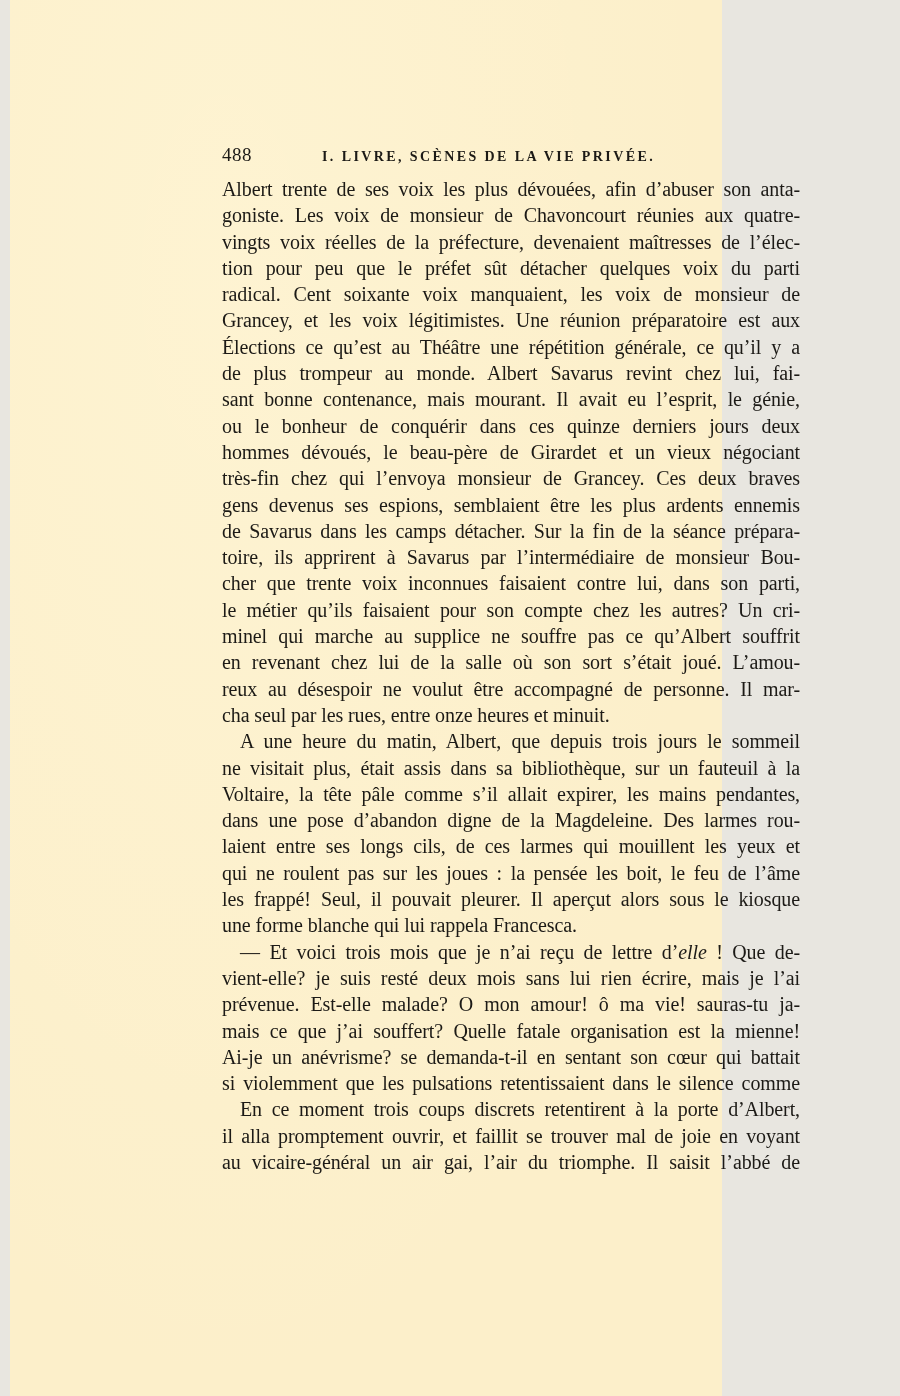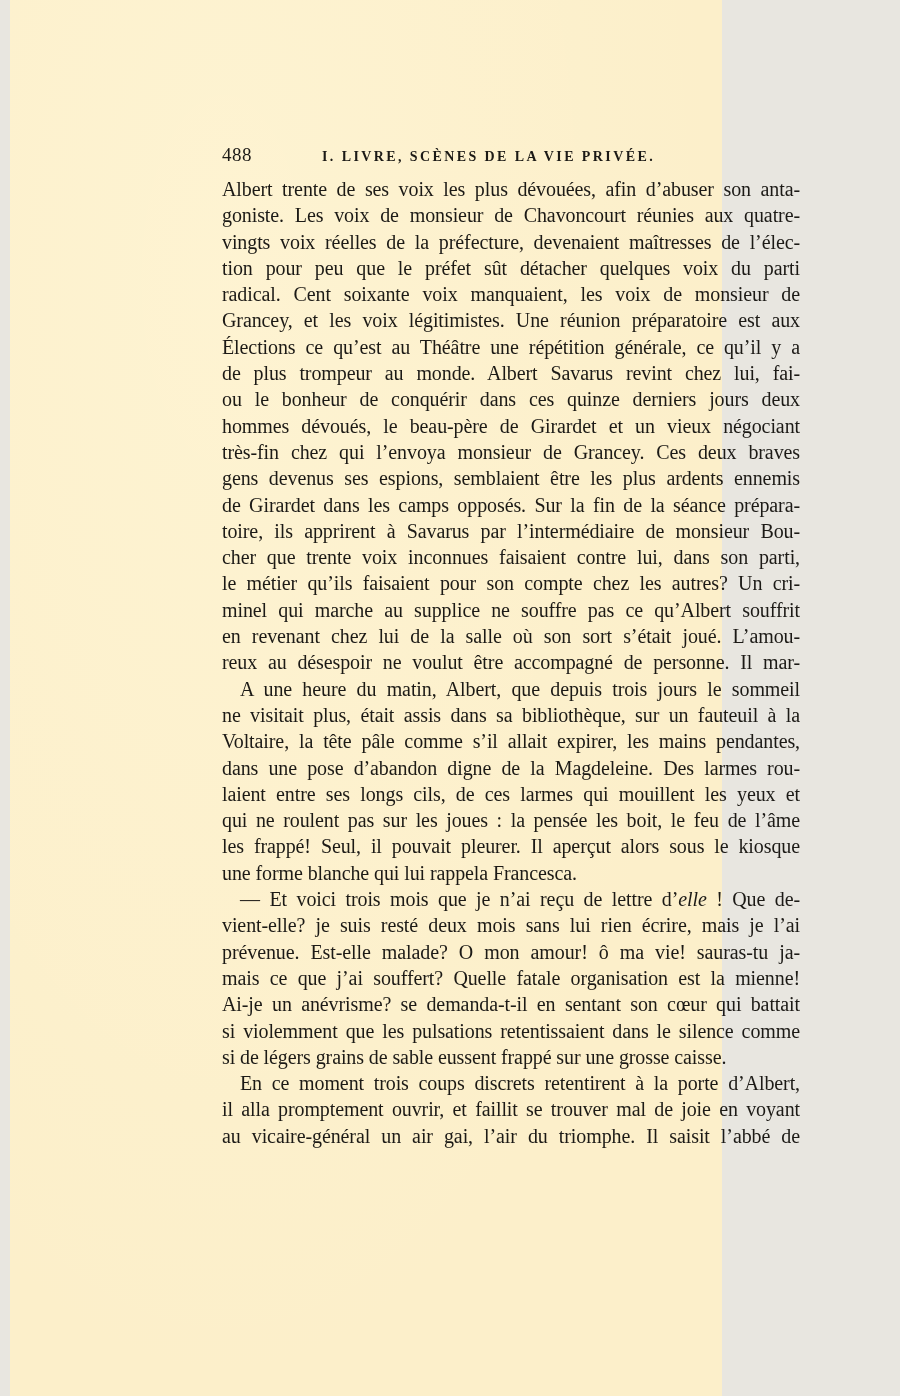--- a/index.html
+++ b/index.html
@@ -85,52 +85,53 @@
 
     <div class="paragraph">
       <span class="line">Albert trente de ses voix les plus dévouées, afin d’abuser son anta-</span>
       <span class="line">goniste. Les voix de monsieur de Chavoncourt réunies aux quatre-</span>
       <span class="line">vingts voix réelles de la préfecture, devenaient maîtresses de l’élec-</span>
       <span class="line">tion pour peu que le préfet sût détacher quelques voix du parti</span>
       <span class="line">radical. Cent soixante voix manquaient, les voix de monsieur de</span>
       <span class="line">Grancey, et les voix légitimistes. Une réunion préparatoire est aux</span>
       <span class="line">Élections ce qu’est au Théâtre une répétition générale, ce qu’il y a</span>
       <span class="line">de plus trompeur au monde. Albert Savarus revint chez lui, fai-</span>
+      <span class="line">sant bonne contenance, mais mourant. Il avait eu l’esprit, le génie,</span>
       <span class="line">ou le bonheur de conquérir dans ces quinze derniers jours deux</span>
       <span class="line">hommes dévoués, le beau-père de Girardet et un vieux négociant</span>
       <span class="line">très-fin chez qui l’envoya monsieur de Grancey. Ces deux braves</span>
       <span class="line">gens devenus ses espions, semblaient être les plus ardents ennemis</span>
-      <span class="line">de Girardet dans les camps opposés. Sur la fin de la séance prépara-</span>
+      <span class="line">de Savarus dans les camps détacher. Sur la fin de la séance prépara-</span>
       <span class="line">toire, ils apprirent à Savarus par l’intermédiaire de monsieur Bou-</span>
       <span class="line">cher que trente voix inconnues faisaient contre lui, dans son parti,</span>
       <span class="line">le métier qu’ils faisaient pour son compte chez les autres? Un cri-</span>
       <span class="line">minel qui marche au supplice ne souffre pas ce qu’Albert souffrit</span>
       <span class="line">en revenant chez lui de la salle où son sort s’était joué. L’amou-</span>
       <span class="line">reux au désespoir ne voulut être accompagné de personne. Il mar-</span>
+      <span class="line last">cha seul par les rues, entre onze heures et minuit.</span>
     </div>
 
     <div class="paragraph">
       <span class="line indent">A une heure du matin, Albert, que depuis trois jours le sommeil</span>
       <span class="line">ne visitait plus, était assis dans sa bibliothèque, sur un fauteuil à la</span>
       <span class="line">Voltaire, la tête pâle comme s’il allait expirer, les mains pendantes,</span>
       <span class="line">dans une pose d’abandon digne de la Magdeleine. Des larmes rou-</span>
       <span class="line">laient entre ses longs cils, de ces larmes qui mouillent les yeux et</span>
       <span class="line">qui ne roulent pas sur les joues : la pensée les boit, le feu de l’âme</span>
       <span class="line">les frappé! Seul, il pouvait pleurer. Il aperçut alors sous le kiosque</span>
       <span class="line last">une forme blanche qui lui rappela Francesca.</span>
     </div>
 
     <div class="paragraph">
       <span class="line indent"><span>— Et voici trois mois que je n’ai reçu de lettre d’</span><em>elle</em><span> ! Que de-</span></span>
       <span class="line">vient-elle? je suis resté deux mois sans lui rien écrire, mais je l’ai</span>
       <span class="line">prévenue. Est-elle malade? O mon amour! ô ma vie! sauras-tu ja-</span>
       <span class="line">mais ce que j’ai souffert? Quelle fatale organisation est la mienne!</span>
       <span class="line">Ai-je un anévrisme? se demanda-t-il en sentant son cœur qui battait</span>
       <span class="line">si violemment que les pulsations retentissaient dans le silence comme</span>
-      <span class="line last">si de légers grains de sable eussent frappé sur une grosse caisse.</span>
     </div>
 
     <div class="paragraph">
       <span class="line indent">En ce moment trois coups discrets retentirent à la porte d’Albert,</span>
       <span class="line">il alla promptement ouvrir, et faillit se trouver mal de joie en voyant</span>
       <span class="line">au vicaire-général un air gai, l’air du triomphe. Il saisit l’abbé de</span>
     </div>
 
   </div>
 </div>

